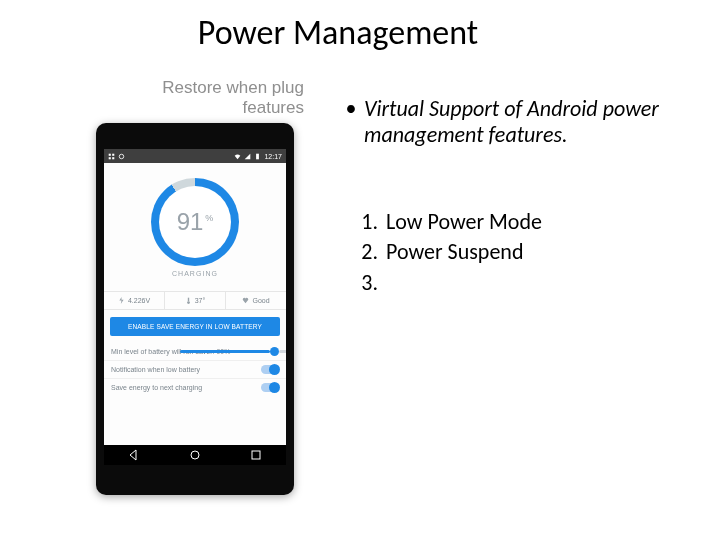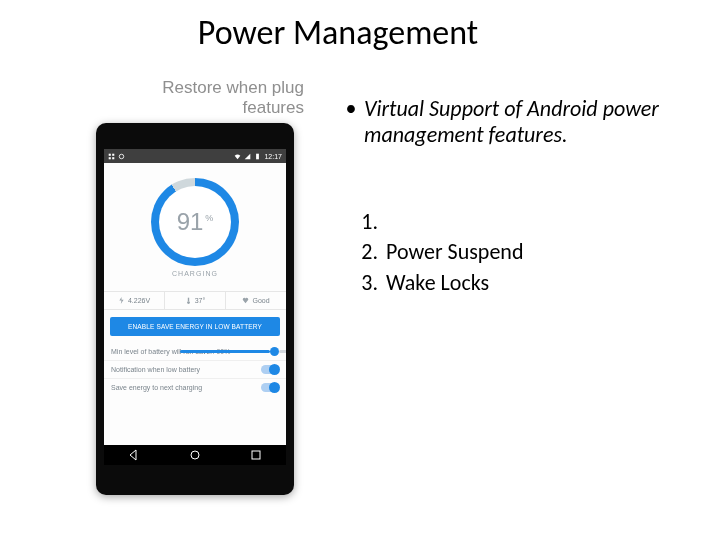--- a/index.html
+++ b/index.html
@@ -173,24 +173,24 @@
   </div>
 
   <div class="right-col">
     <div class="bullet-row">
       <div class="bullet-mark">•</div>
       <div class="bullet-text">Virtual Support of Android power management features.</div>
     </div>
     <div class="ol">
       <div class="ol-row">
         <div class="ol-num">1.</div>
+        <div>Low Power Mode</div>
       </div>
       <div class="ol-row">
         <div class="ol-num">2.</div>
         <div>Power Suspend</div>
       </div>
       <div class="ol-row">
         <div class="ol-num">3.</div>
-        <div>Wake Locks</div>
       </div>
     </div>
   </div>
 </div>
 
 </body></html>

